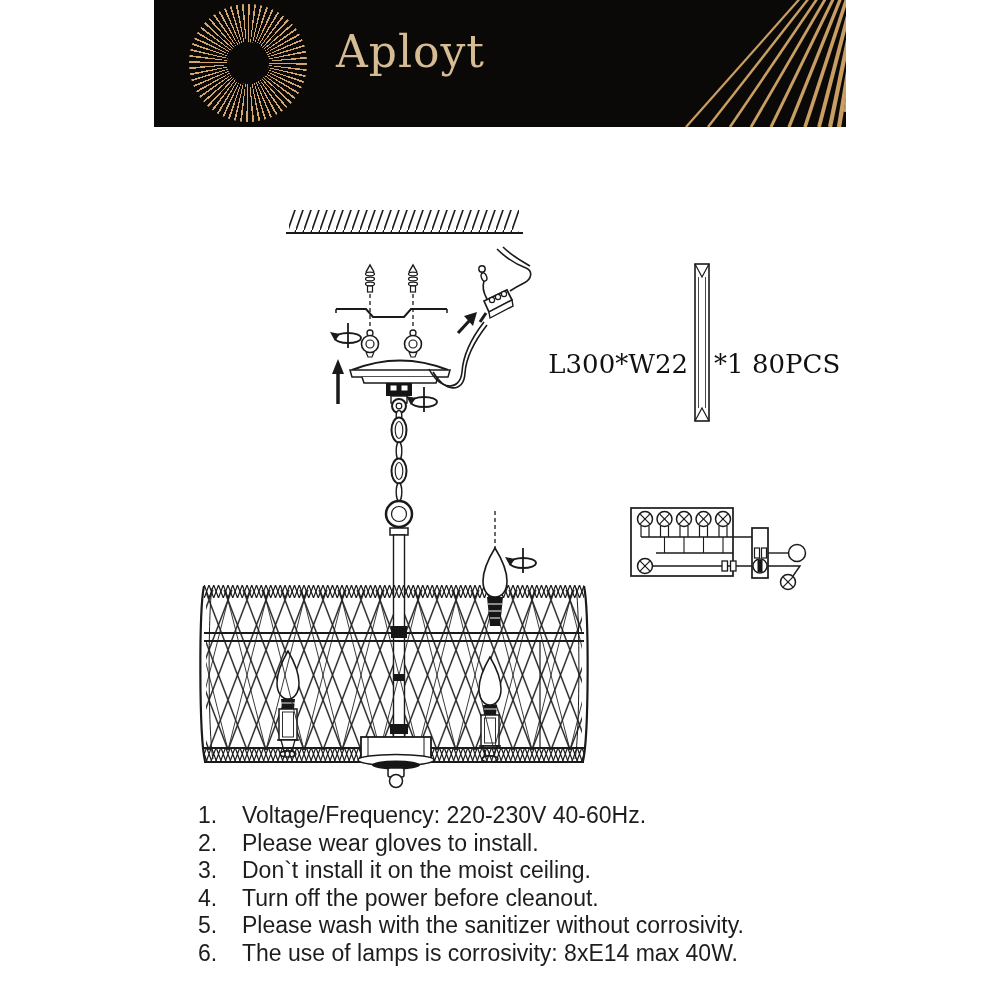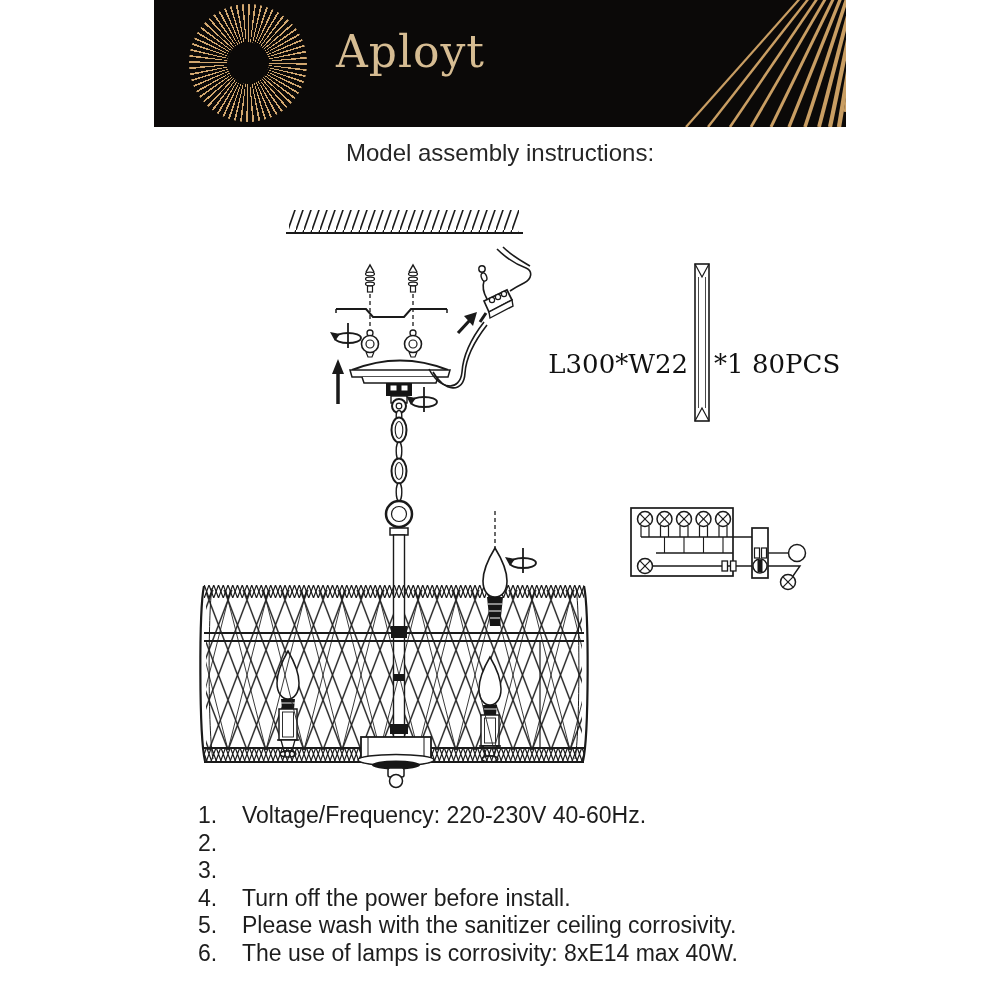--- a/index.html
+++ b/index.html
@@ -50,21 +50,20 @@
         <line x1="240" y1="-85" x2="171" y2="127" stroke-width="3.6"></line>
         <line x1="240" y1="-85" x2="185" y2="127" stroke-width="3.9"></line>
         <line x1="240" y1="-85" x2="196" y2="127" stroke-width="4.2"></line>
         <line x1="240" y1="-85" x2="205" y2="127" stroke-width="4.4"></line>
         <line x1="240" y1="-85" x2="212" y2="112" stroke-width="4.6"></line>
       </g>
     </svg>
   </header>
 
   <div class="title">
-    <div>Model assembly instructions:</div>
   </div>
 
   <svg class="diagram" viewBox="0 200 1000 600">
     <defs>
       <pattern id="hatch" width="8" height="23" patternUnits="userSpaceOnUse">
         <line x1="0" y1="23" x2="8" y2="0" stroke="#1a1a1a" stroke-width="1.6"></line>
       </pattern>
       <pattern id="mesh1" width="19" height="50" patternUnits="userSpaceOnUse">
         <path d="M0,0 L19,50 M19,0 L0,50" stroke="#222" stroke-width="1" fill="none"></path>
       </pattern>
@@ -295,30 +294,32 @@
     </g>
   </svg>
 
   <ol class="instructions">
     <li>
       <span class="num">1.</span>
       <span>Voltage/Frequency: 220-230V 40-60Hz.</span>
     </li>
     <li>
       <span class="num">2.</span>
+      <span>Please wear gloves to install.</span>
     </li>
     <li>
       <span class="num">3.</span>
+      <span>Don`t install it on the moist ceiling.</span>
     </li>
     <li>
       <span class="num">4.</span>
-      <span>Turn off the power before install.</span>
+      <span>Turn off the power before cleanout.</span>
     </li>
     <li>
       <span class="num">5.</span>
-      <span>Please wash with the sanitizer ceiling corrosivity.</span>
+      <span>Please wash with the sanitizer without corrosivity.</span>
     </li>
     <li>
       <span class="num">6.</span>
       <span>The use of lamps is corrosivity: 8xE14 max 40W.</span>
     </li>
   </ol>
 </div>
 
 </body></html>

